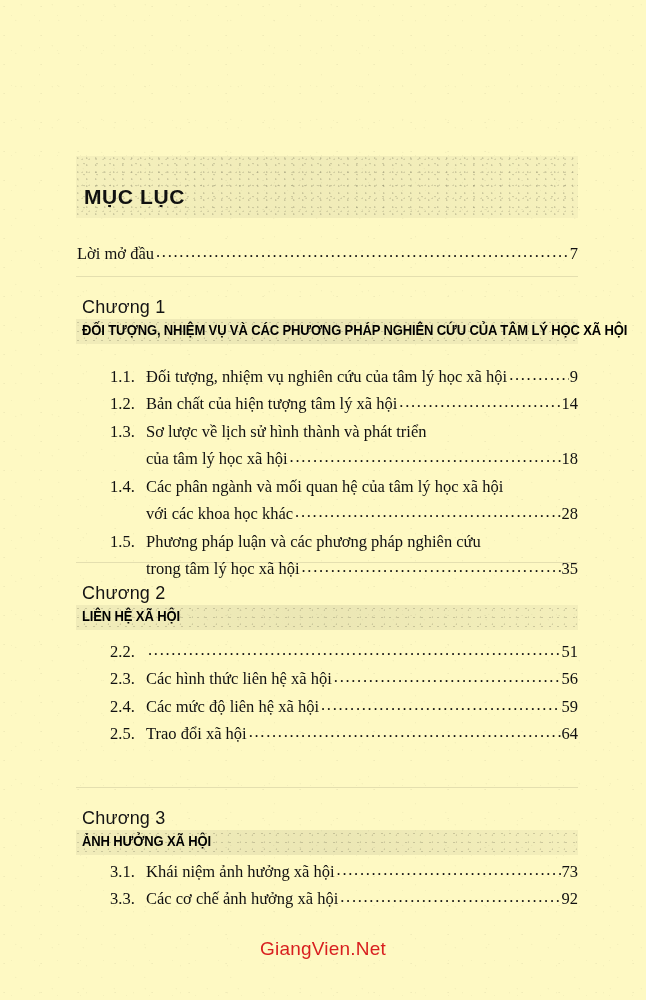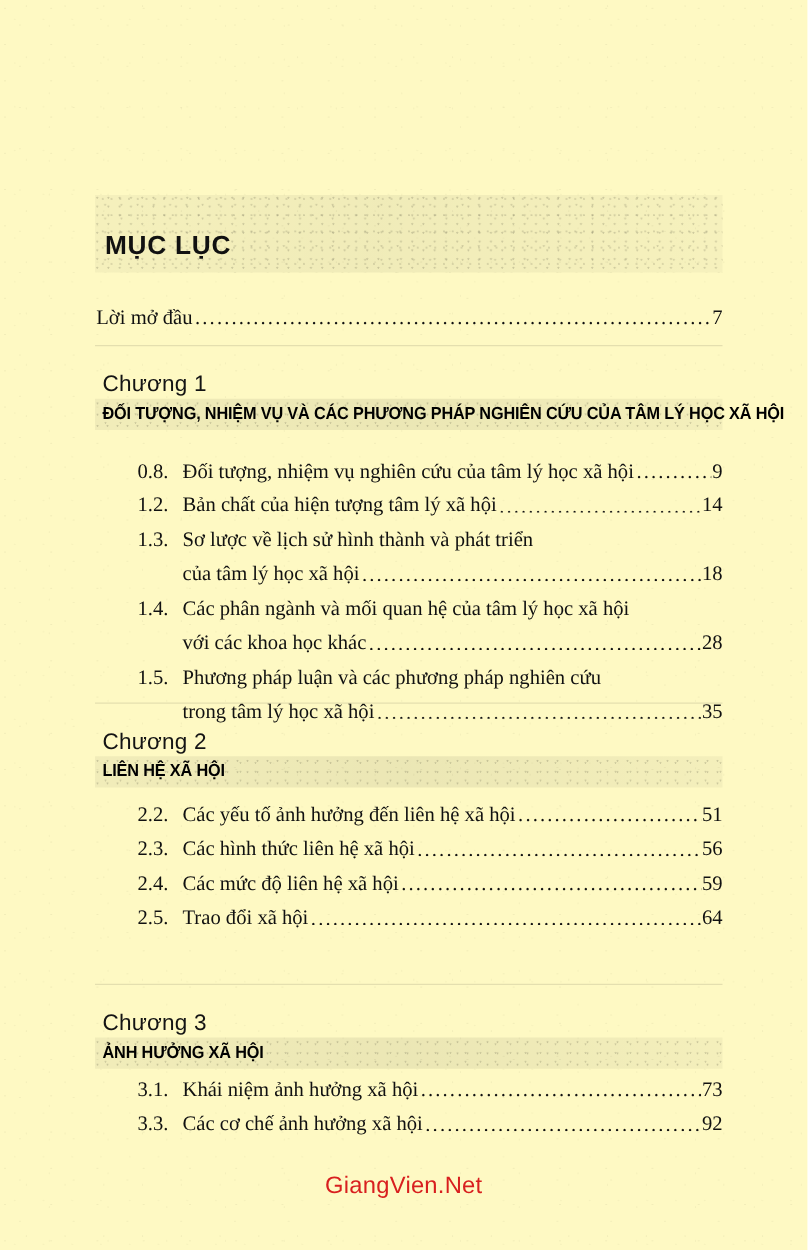--- a/index.html
+++ b/index.html
@@ -68,21 +68,21 @@
     font-weight: 600;
     font-size: 21px;
     letter-spacing: .6px;
     color: #111;
     white-space: nowrap;
   }
 
   
   .toc-line {
     display: flex;
-    align-items: center;
+    align-items: flex-start;
     font-size: 16.5px;
     line-height: 1.30;
     color: #111;
   }
   .toc-num {
     flex: 0 0 auto;
     width: 36px;
     white-space: nowrap;
   }
   .toc-text {
@@ -218,21 +218,21 @@
       <div class="chapter-head" style="top: 276px;">
         <div class="chapter-rule"></div>
         <div class="chapter-kicker">Chương 1</div>
         <div class="chapter-title-band">
           <div class="speck"></div>
           <div class="chapter-title">ĐỐI TƯỢNG, NHIỆM VỤ VÀ CÁC PHƯƠNG PHÁP NGHIÊN CỨU CỦA TÂM LÝ HỌC XÃ HỘI</div>
         </div>
       </div>
       <div class="section-list" style="top: 366px;">
         <div class="toc-line">
-          <span class="toc-num">0.8.</span>
+          <span class="toc-num">1.1.</span>
           <span class="toc-text">Đối tượng, nhiệm vụ nghiên cứu của tâm lý học xã hội</span>
           <span class="leader"></span>
           <span class="toc-page">9</span>
         </div>
         <div class="toc-line">
           <span class="toc-num">1.2.</span>
           <span class="toc-text">Bản chất của hiện tượng tâm lý xã hội</span>
           <span class="leader"></span>
           <span class="toc-page">14</span>
         </div>
@@ -274,21 +274,20 @@
         <div class="chapter-rule"></div>
         <div class="chapter-kicker">Chương 2</div>
         <div class="chapter-title-band">
           <div class="speck"></div>
           <div class="chapter-title">LIÊN HỆ XÃ HỘI</div>
         </div>
       </div>
       <div class="section-list" style="top: 641px;">
         <div class="toc-line">
           <span class="toc-num">2.2.</span>
-          <span class="toc-text">Các yếu tố ảnh hưởng đến liên hệ xã hội</span>
           <span class="leader"></span>
           <span class="toc-page">51</span>
         </div>
         <div class="toc-line">
           <span class="toc-num">2.3.</span>
           <span class="toc-text">Các hình thức liên hệ xã hội</span>
           <span class="leader"></span>
           <span class="toc-page">56</span>
         </div>
         <div class="toc-line">

